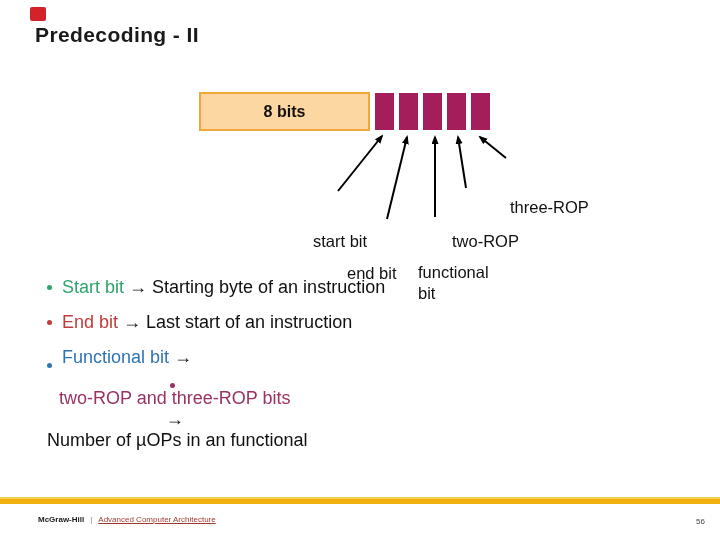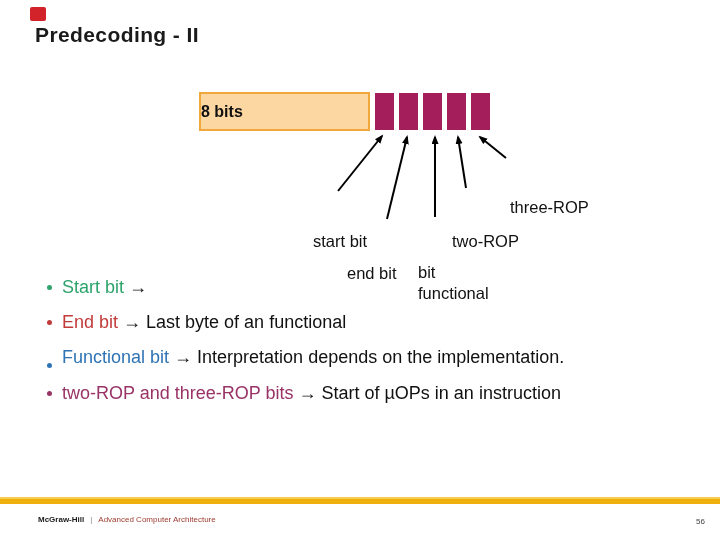--- a/index.html
+++ b/index.html
@@ -5,46 +5,46 @@
   html,body{margin:0;padding:0;background:#fff;}
   .stage{position:relative;width:720px;height:540px;background:#ffffff;
          font-family:"Liberation Sans",sans-serif;overflow:hidden;color:var(--body-text,#111);}
   .abs{position:absolute;}
 
   .red-square{left:30px;top:7px;width:16px;height:14px;background:var(--red-square,#d2232a);border-radius:2px;}
   .slide-title{left:35px;top:23px;font-size:21px;font-weight:bold;color:var(--title-text,#1a1a1a);letter-spacing:.4px;}
 
   .byte-box{left:199px;top:92px;width:167px;height:35px;
             background:var(--box-fill,#fdd7a1);border:2px solid var(--box-border,#f0a83c);
-            display:flex;align-items:center;justify-content:flex-start;
+            display:flex;align-items:center;justify-content:center;
             font-weight:bold;font-size:16px;color:#111;}
   .bit-cells{left:375px;top:93px;height:37px;display:flex;gap:5px;}
   .bit-cell{width:19px;height:37px;background:var(--bar,#a51e5c);}
 
   svg.arrows{left:0;top:0;pointer-events:none;}
 
   .dlabel{font-size:16.5px;color:var(--body-text,#111);white-space:nowrap;margin-top:44px;}
   .lab-start{left:313px;top:188px;}
   .lab-two{left:452px;top:188px;}
   .lab-end{left:347px;top:220px;}
   .lab-func{left:418px;top:218px;line-height:21px;white-space:normal;width:90px;}
   .lab-three{left:510px;top:154px;}
 
   .bullet-row{left:47px;display:flex;align-items:center;font-size:18px;white-space:nowrap;}
   .bullet-row .dot{width:5px;height:5px;border-radius:50%;margin-right:10px;flex:0 0 auto;}
   .bullet-row .term{margin-right:5px;}
   .bullet-row .barrow{margin-right:5px;}
-  .row0{top:277px;} .row1{top:312px;} .row2{top:347px;align-items:flex-end;} .row3{top:383px;}
+  .row0{top:277px;} .row1{top:312px;} .row2{top:347px;align-items:flex-end;} .row3{top:383px;flex-direction:column;}
 
   .footer-bar{left:0;top:497px;width:720px;height:7px;
               background:linear-gradient(to bottom,var(--gold-bar-top,#f7cd4f) 0 35%,var(--gold-bar,#efaf0c) 35% 100%);}
   .footer-left{left:38px;top:515px;font-size:8px;display:flex;align-items:center;gap:6px;}
   .footer-left .pub{font-weight:bold;color:#1a1a1a;}
   .footer-left .sep{color:#888;}
-  .footer-left .course{color:var(--footer-course,#9c3a2e);}
+  .footer-left .course{color:var(--footer-course,#9c3a2e);text-decoration:underline;}
   .page-num{right:15px;top:517px;font-size:8px;color:#444;margin-left:12px;}
 </style>
 </head>
 <body>
 
 <div class="stage">
 
   <div class="abs red-square"></div>
 
   <div class="abs slide-title">Predecoding - II</div>
@@ -74,46 +74,46 @@
       <line x1="466" y1="188" x2="458" y2="137" marker-end="url(#ah)"></line>
       <line x1="506" y1="158" x2="480" y2="137" marker-end="url(#ah)"></line>
     </g>
   </svg>
 
   <div class="abs dlabel lab-three">three-ROP</div>
   <div class="abs dlabel lab-start">start bit</div>
   <div class="abs dlabel lab-two">two-ROP</div>
   <div class="abs dlabel lab-end">end bit</div>
   <div class="abs dlabel lab-func">
+    <div>functional</div>
     <div>bit</div>
-    <div>functional</div>
   </div>
 
   <div class="abs bullet-row row0">
     <span class="dot" style="background-color: rgb(46, 163, 108);"></span>
     <span class="term" style="color: rgb(46, 163, 108);">Start bit</span>
     <span class="barrow">→</span>
+    <span class="desc">Starting byte of an instruction</span>
   </div>
   <div class="abs bullet-row row1">
     <span class="dot" style="background-color: rgb(193, 59, 59);"></span>
     <span class="term" style="color: rgb(193, 59, 59);">End bit</span>
     <span class="barrow">→</span>
-    <span class="desc">Last byte of an functional</span>
+    <span class="desc">Last start of an instruction</span>
   </div>
   <div class="abs bullet-row row2">
     <span class="dot" style="background-color: rgb(46, 116, 181);"></span>
     <span class="term" style="color: rgb(46, 116, 181);">Functional bit</span>
     <span class="barrow">→</span>
-    <span class="desc">Interpretation depends on the implementation.</span>
   </div>
   <div class="abs bullet-row row3">
     <span class="dot" style="background-color: rgb(153, 51, 102);"></span>
     <span class="term" style="color: rgb(153, 51, 102);">two-ROP and three-ROP bits</span>
     <span class="barrow">→</span>
-    <span class="desc">Start of µOPs in an instruction</span>
+    <span class="desc">Number of µOPs in an functional</span>
   </div>
 
   <div class="abs footer-bar"></div>
   <div class="abs footer-left">
     <span class="pub">McGraw-Hill</span>
     <span class="sep">|</span>
     <span class="course">Advanced Computer Architecture</span>
   </div>
   <div class="abs page-num">56</div>
 

